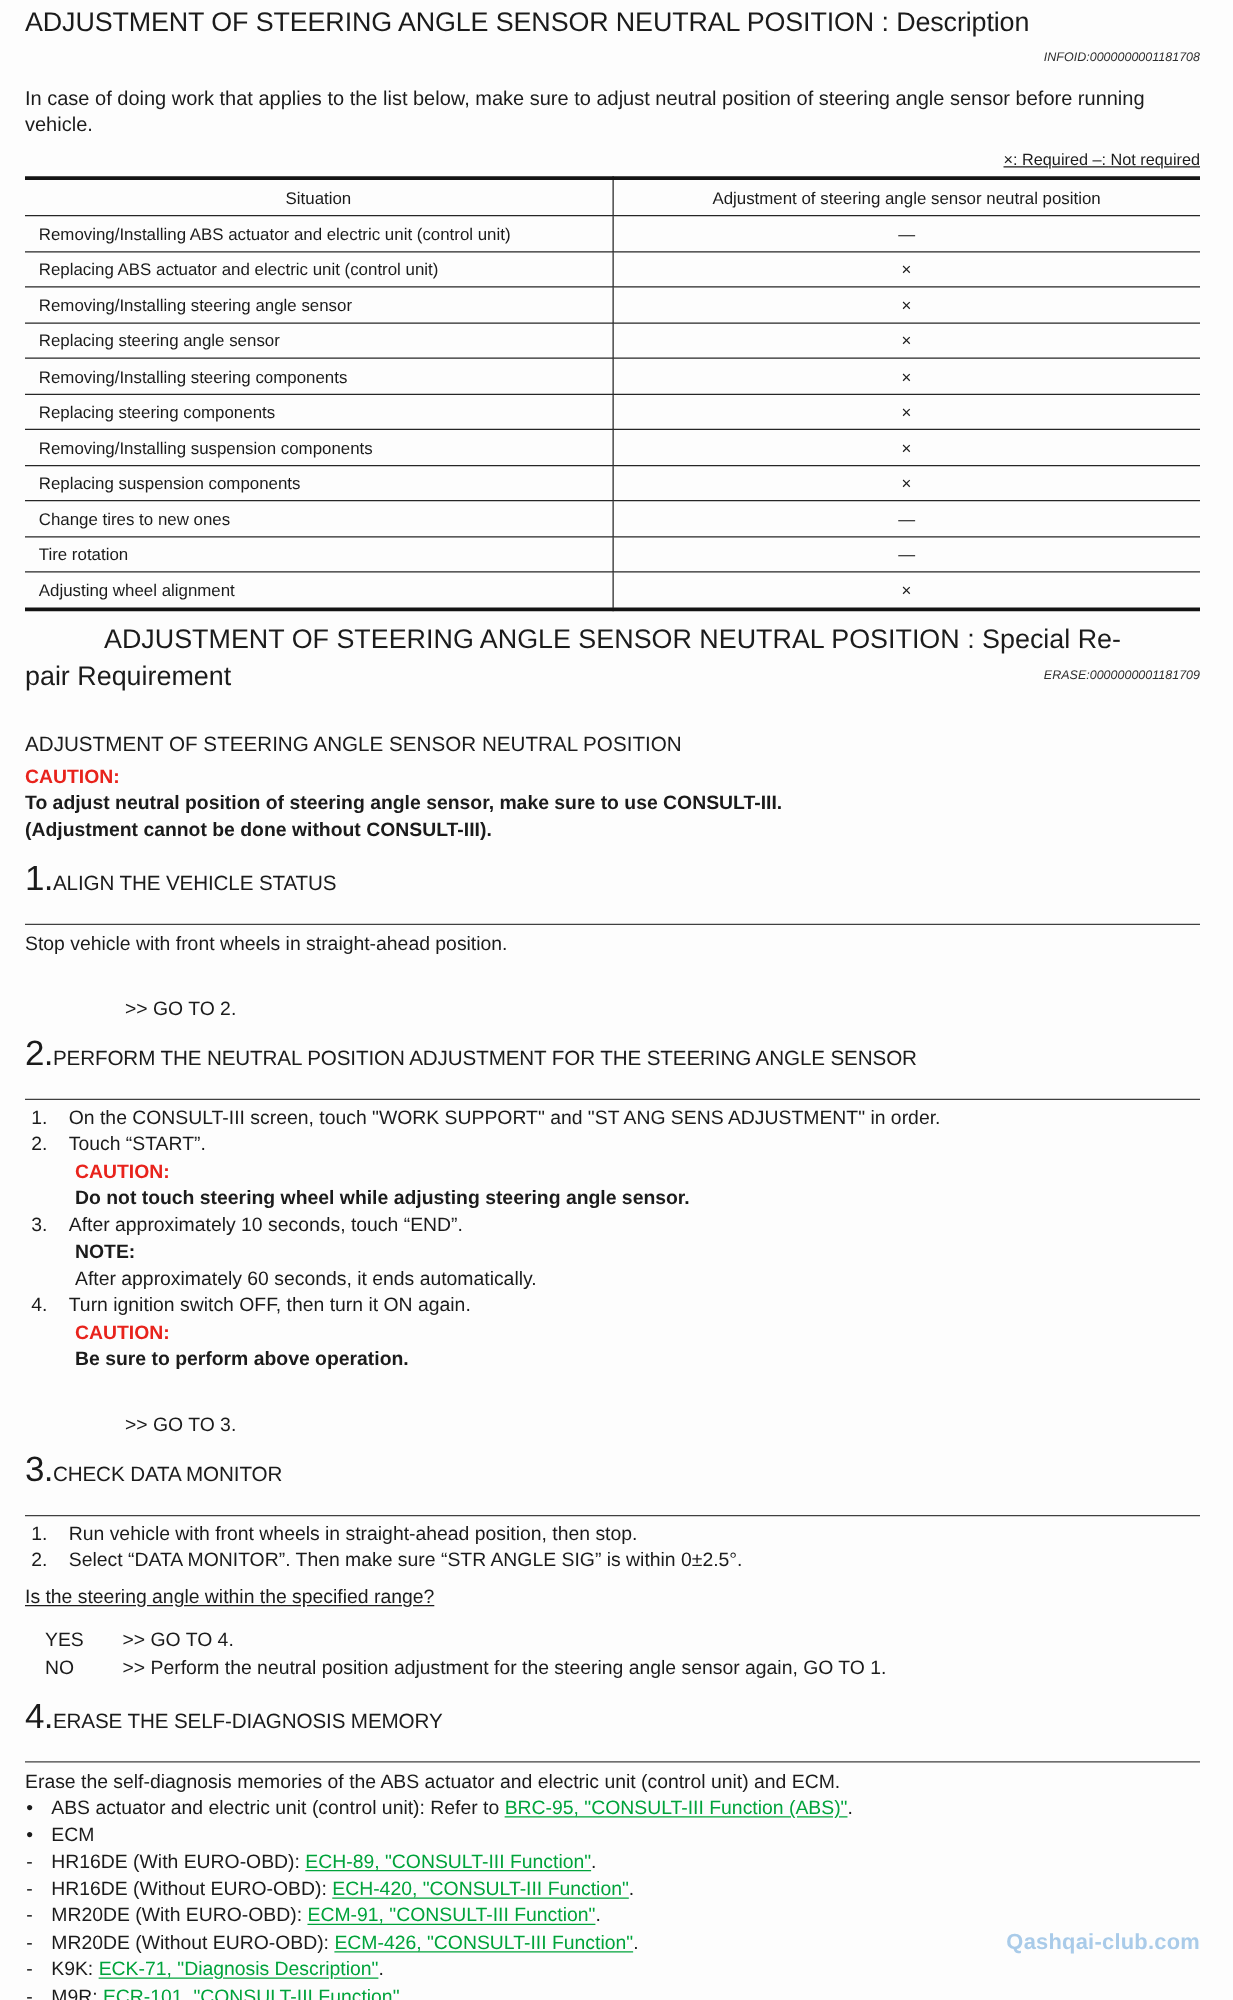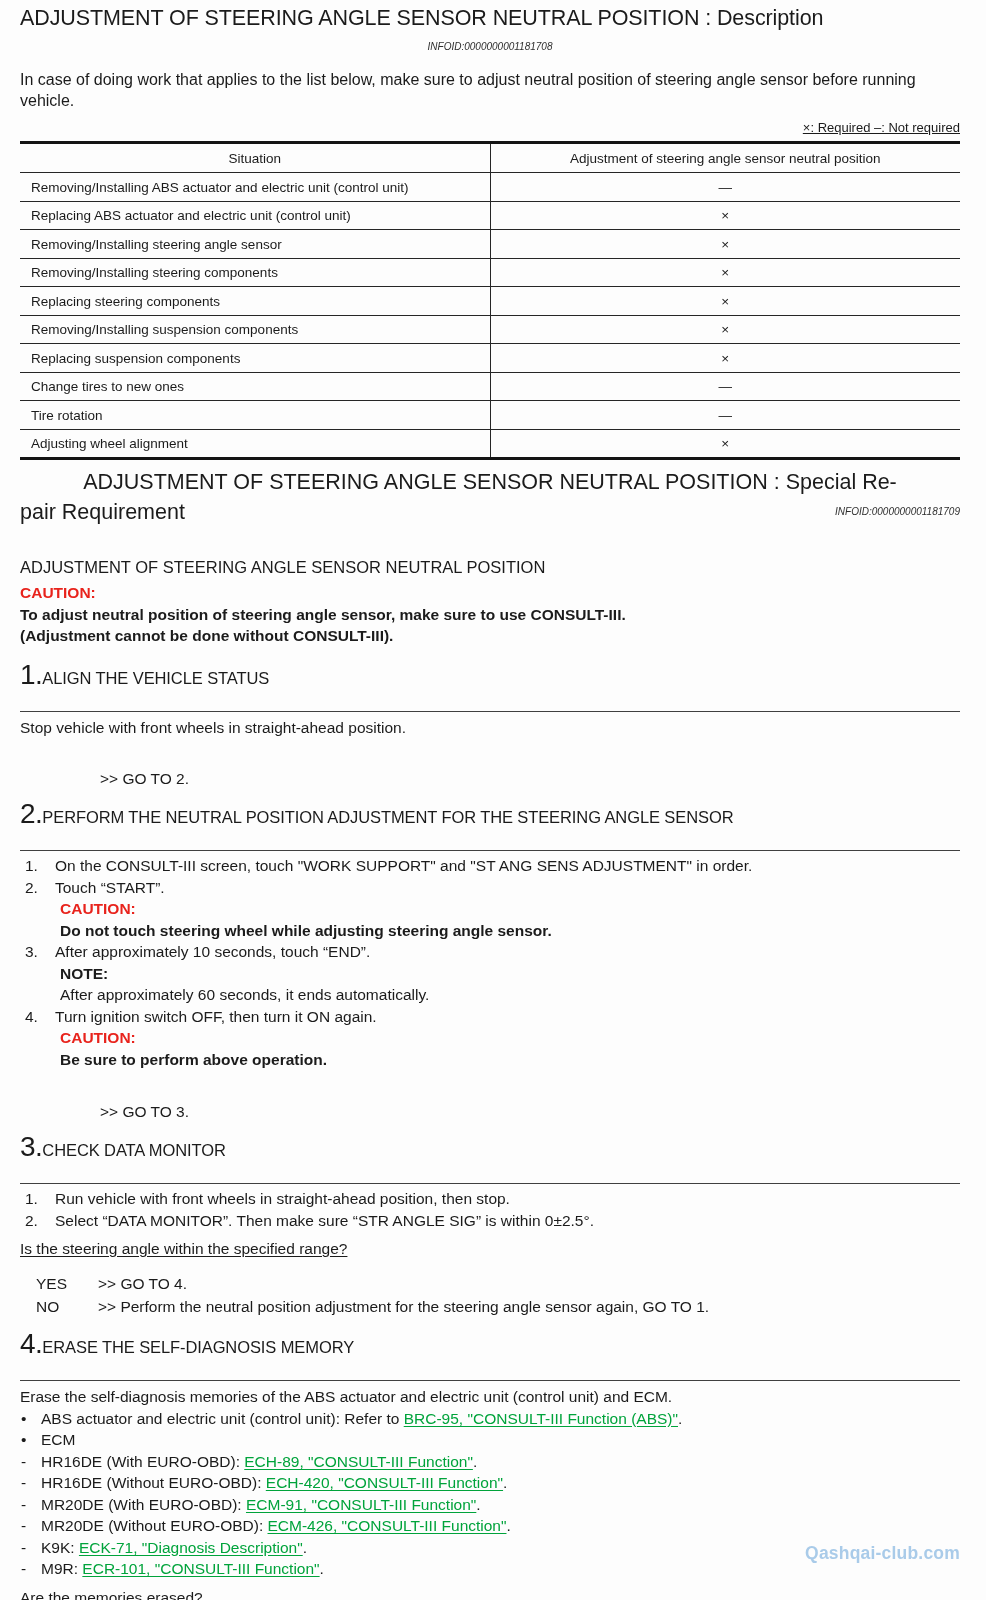--- a/index.html
+++ b/index.html
@@ -8,21 +8,21 @@
     font-family:"Liberation Sans", sans-serif;
     color:#1b1b1b;
     background:#fdfdfd;
     position:relative;
     overflow:hidden;
   }
   .page { padding:6px 26px 0 20px; }
 
   .doc-title { font-size:21.5px; font-weight:400; white-space:nowrap; letter-spacing:-0.1px; }
   .infoid { font-size:10px; font-style:italic; color:#2e2e2e; }
-  .infoid-row { text-align:center; margin-top:5px; }
+  .infoid-row { text-align:right; margin-top:5px; }
   .intro { font-size:16px; line-height:21px; margin-top:15px; }
   .legend { text-align:right; font-size:13px; margin-top:9px;text-decoration:underline; }
 
   table.sit-table {
     width:100%; border-collapse:collapse; margin-top:6px;
     border-top:3.5px solid #141414; border-bottom:3.5px solid #141414;
   }
   .sit-table th {
     font-weight:400; font-size:13.5px; padding:7px 4px 6px;
     border-bottom:1.5px solid #262626;
@@ -105,20 +105,24 @@
         </tr>
       <tr>
           <td class="sit">Replacing ABS actuator and electric unit (control unit)</td>
           <td class="val">×</td>
         </tr>
       <tr>
           <td class="sit">Removing/Installing steering angle sensor</td>
           <td class="val">×</td>
         </tr>
       <tr>
+          <td class="sit">Replacing steering angle sensor</td>
+          <td class="val">×</td>
+        </tr>
+      <tr>
           <td class="sit">Removing/Installing steering components</td>
           <td class="val">×</td>
         </tr>
       <tr>
           <td class="sit">Replacing steering components</td>
           <td class="val">×</td>
         </tr>
       <tr>
           <td class="sit">Removing/Installing suspension components</td>
           <td class="val">×</td>
@@ -139,21 +143,21 @@
           <td class="sit">Adjusting wheel alignment</td>
           <td class="val">×</td>
         </tr>
     </tbody>
   </table>
 
   <div class="sec2-title">
     <div class="sec2-line1">ADJUSTMENT OF STEERING ANGLE SENSOR NEUTRAL POSITION : Special Re-</div>
     <div class="sec2-line2">
       <span>pair Requirement</span>
-      <span class="infoid">INFOID:0000000001181709</span>
+      <span class="infoid">ERASE:0000000001181709</span>
     </div>
   </div>
 
   <div class="subhead">ADJUSTMENT OF STEERING ANGLE SENSOR NEUTRAL POSITION</div>
   <div class="caution-label">CAUTION:</div>
   <div class="caution-text">To adjust neutral position of steering angle sensor, make sure to use CONSULT-III.</div>
   <div class="caution-text">(Adjustment cannot be done without CONSULT-III).</div>
 
   <div class="step-head mt12">
     <span class="step-num">1.</span><span class="step-title">ALIGN THE VEHICLE STATUS</span>

